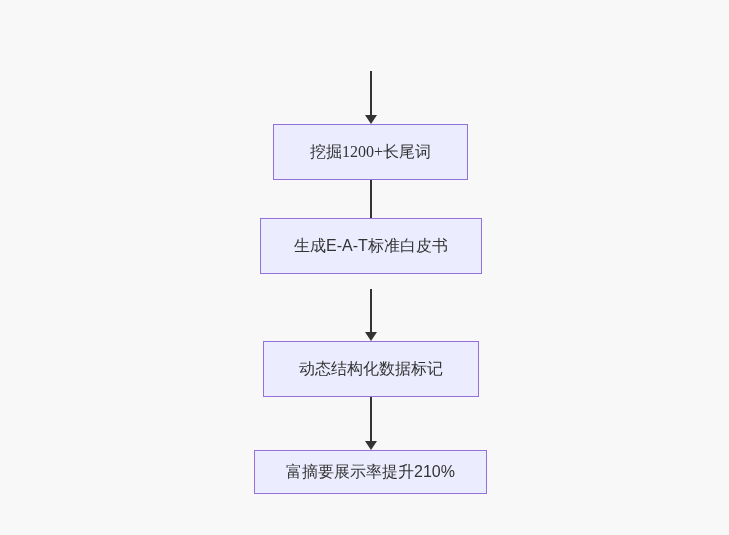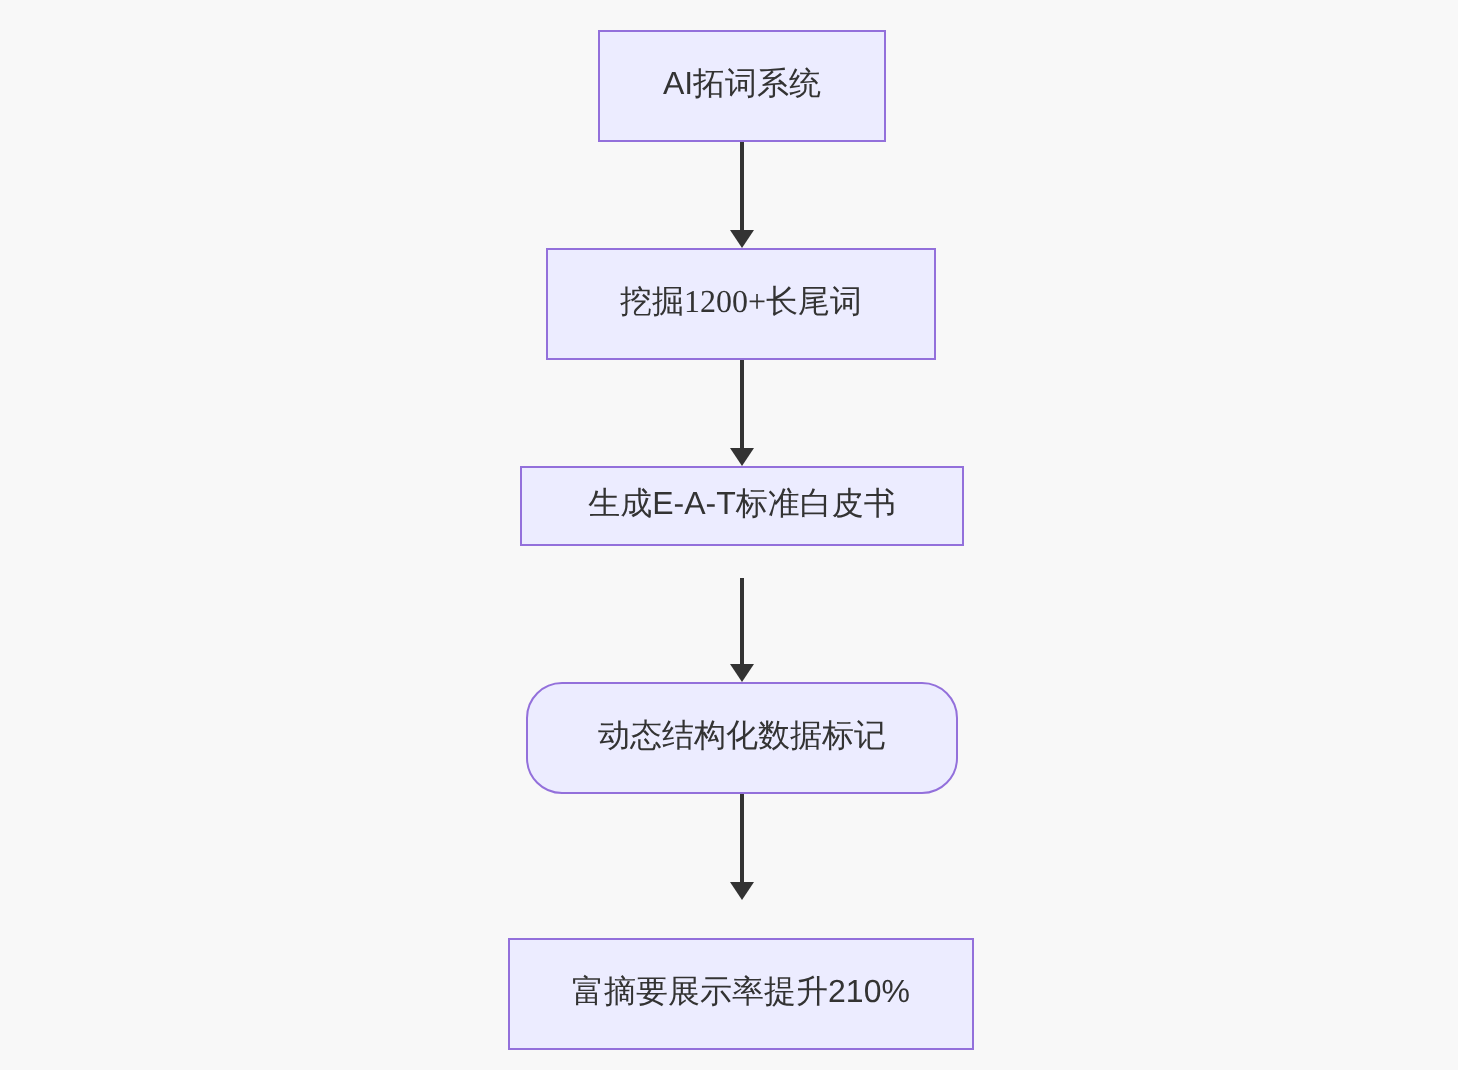--- a/index.html
+++ b/index.html
@@ -44,43 +44,42 @@
     border-left: 6px solid transparent;
     border-right: 6px solid transparent;
     border-top: 9px solid var(--arrow, #333333);
   }
 </style>
 </head>
 <body style="--bg: #f8f8f8; --node-fill: #ECECFF; --node-border: #9370DB; --text: #333333; --arrow: #333333;">
 
 <div class="canvas">
 
-  <div class="node" style="left:299px; top:15px; width:144px; height:56px;">AI拓词系统</div>
 
   <div class="edge" style="left:365px; top:71px; height:53px;">
     <div class="line"></div>
     <div class="head"></div>
   </div>
 
   <div class="node" style="left:273px; top:124px; width:195px; height:56px;font-family:Liberation Serif, serif;">挖掘1200+长尾词</div>
 
   <div class="edge" style="left:365px; top:180px; height:53px;">
     <div class="line"></div>
     <div class="head"></div>
   </div>
 
-  <div class="node" style="left:260px; top:233px; width:222px; height:40px;">生成E-A-T标准白皮书</div>
+  <div class="node" style="left:260px; top:218px; width:222px; height:56px;">生成E-A-T标准白皮书</div>
 
   <div class="edge" style="left:365px; top:289px; height:52px;">
     <div class="line"></div>
     <div class="head"></div>
   </div>
 
-  <div class="node" style="left:263px; top:341px; width:216px; height:56px;border-radius:18px;">动态结构化数据标记</div>
+  <div class="node" style="left:263px; top:341px; width:216px; height:56px;">动态结构化数据标记</div>
 
   <div class="edge" style="left:365px; top:397px; height:53px;">
     <div class="line"></div>
     <div class="head"></div>
   </div>
 
-  <div class="node" style="left:254px; top:450px; width:233px; height:56px;margin-top:19px;">富摘要展示率提升210%</div>
+  <div class="node" style="left:254px; top:450px; width:233px; height:44px;">富摘要展示率提升210%</div>
 
 </div>
 
 </body></html>

